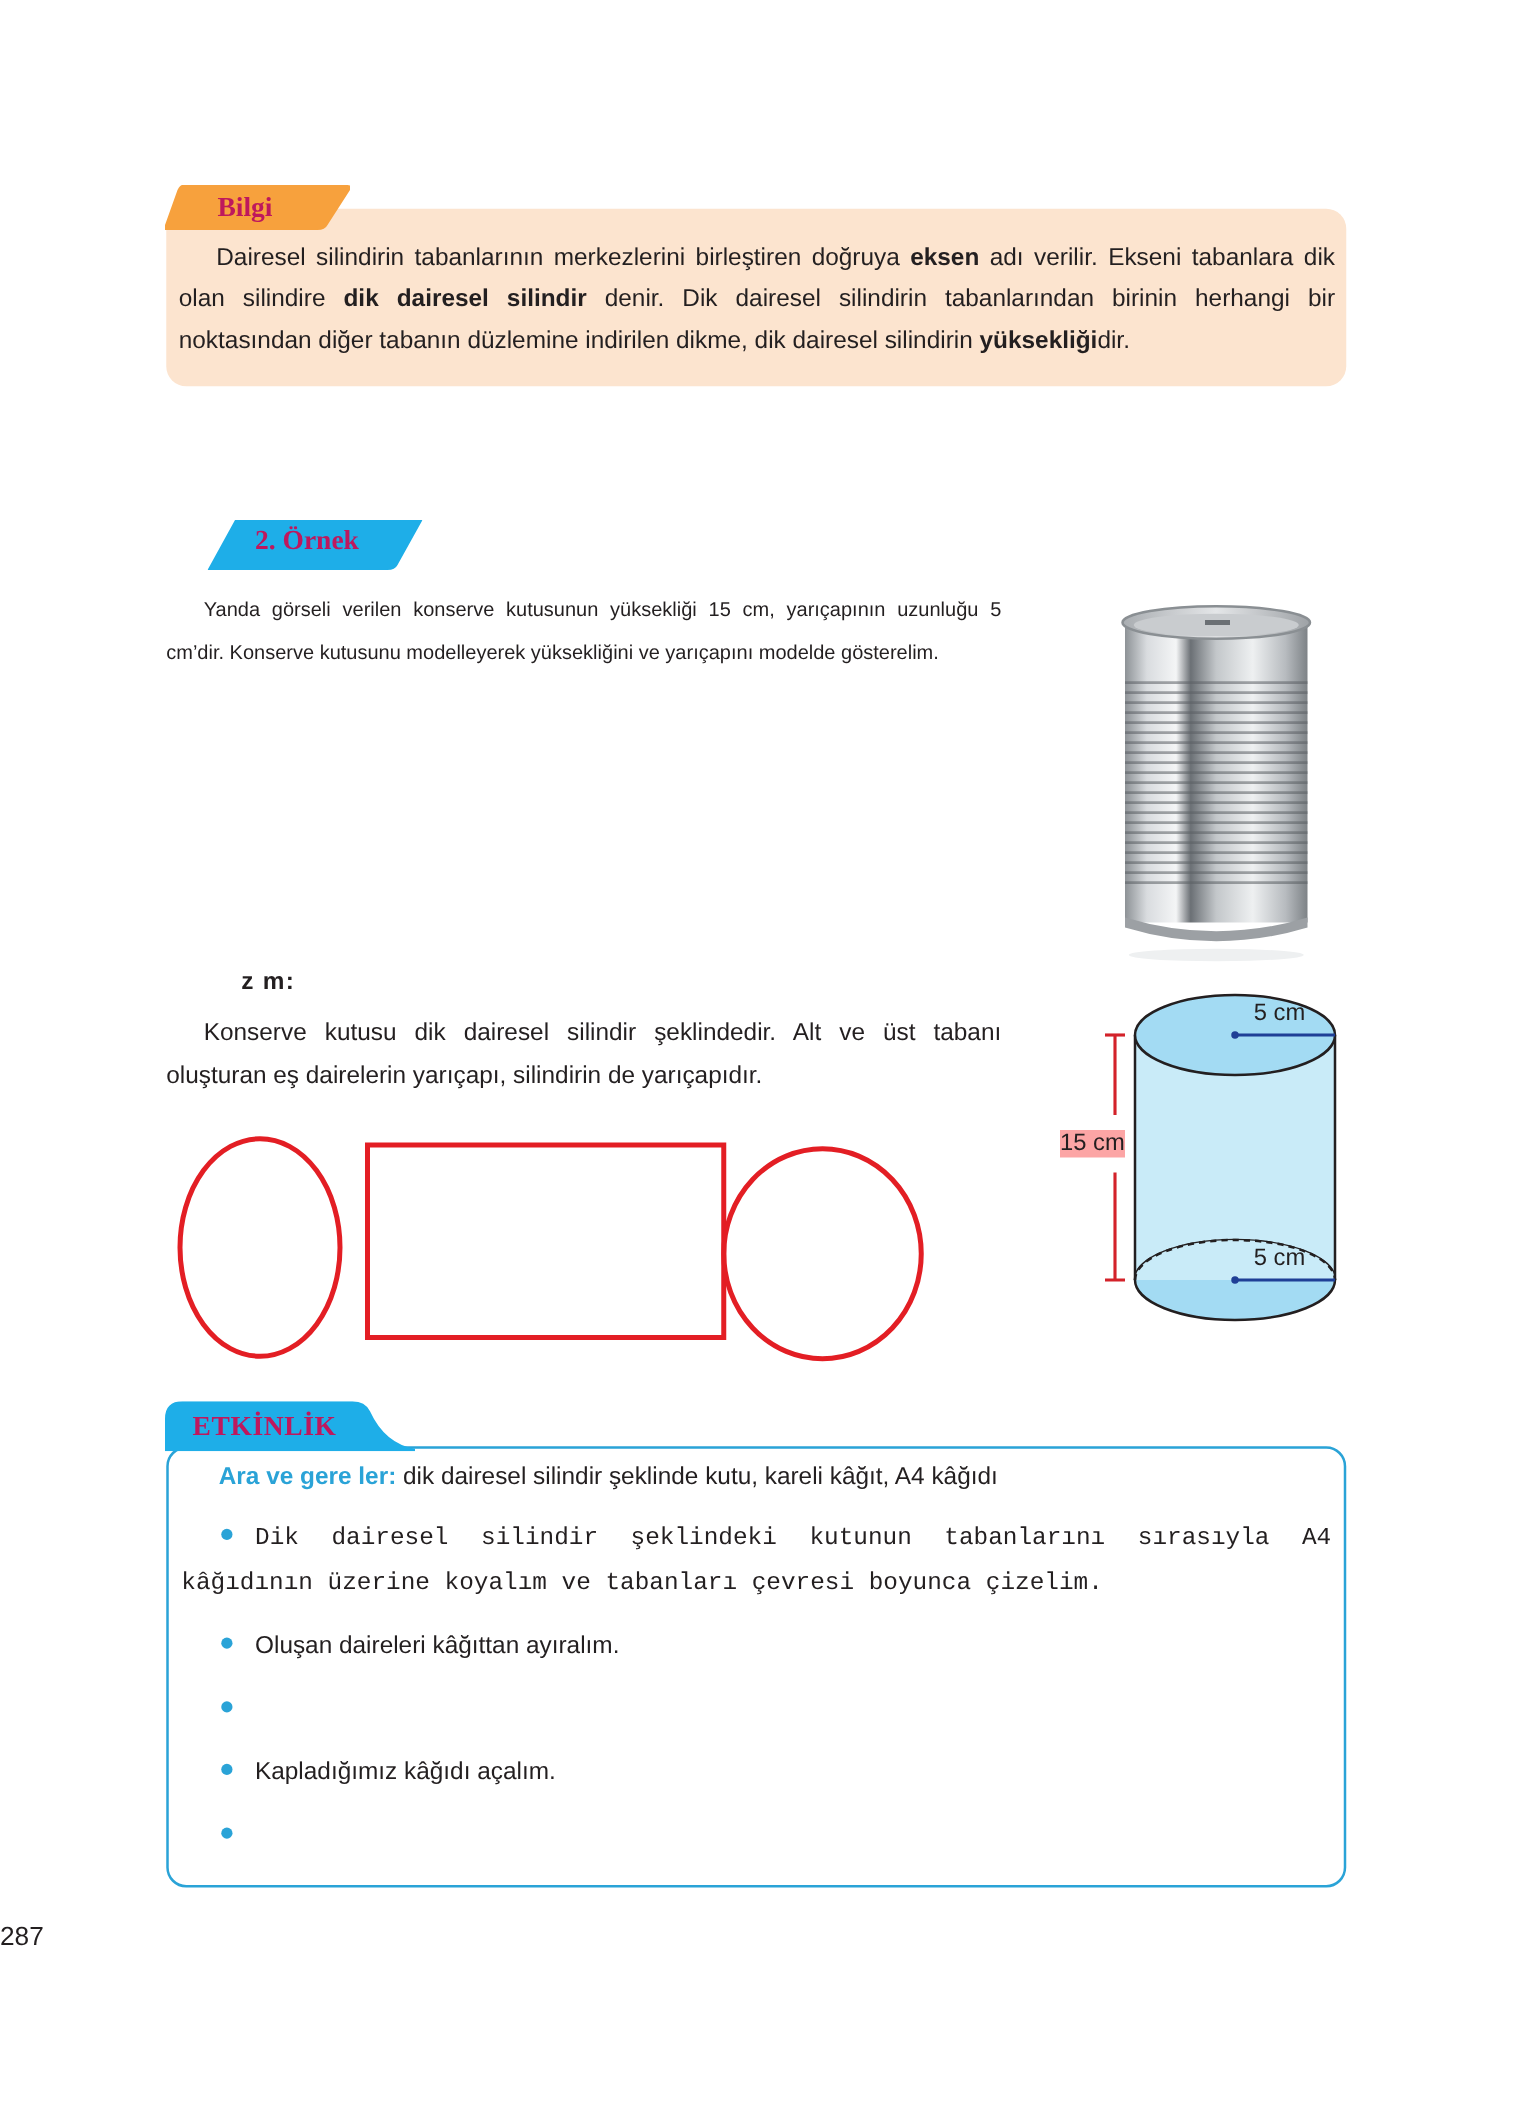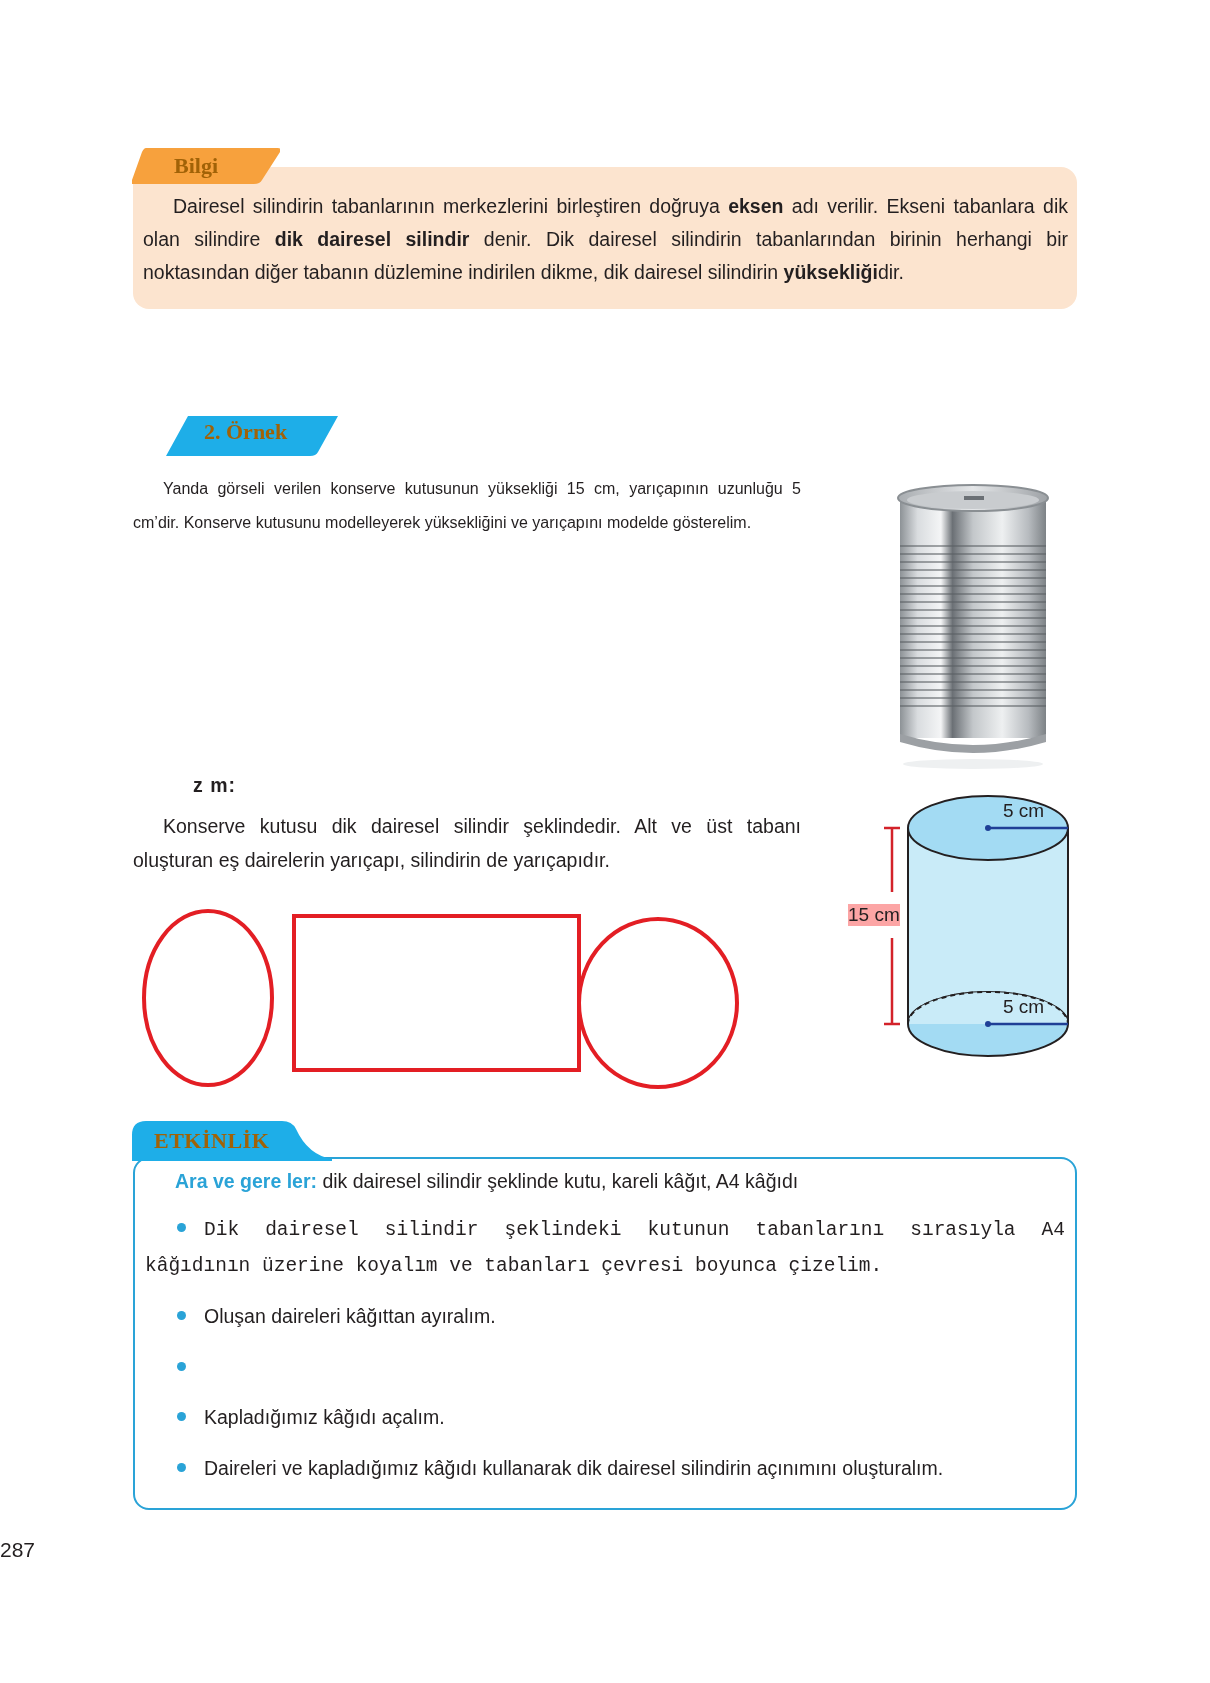--- a/index.html
+++ b/index.html
@@ -13,21 +13,21 @@
   .bilgi-box {
     left:133px; top:167px; width:944px; height:142px;
     background:#fce4cf; border-radius:16px;
   }
   .bilgi-tab {
     left:132px; top:148px; width:148px; height:36px;
   }
   .tab-label {
     position:absolute; left:0; top:0; width:100%; height:100%;
     display:flex; align-items:center;
-    font-family:"Liberation Serif", serif; font-weight:bold; color:#a16207; font-size:22px;
+    font-family:"Liberation Serif", serif; font-weight:bold; color:#be185d; font-size:22px;
   }
   .bilgi-text {
     left:143px; top:190px; width:925px;
     font-size:19.5px; line-height:33px; text-align:justify;
   }
   .indent { display:inline-block; width:30px; }
 
   
   .ornek-tab { left:166px; top:416px; width:172px; height:32px; }
   .ornek-text {
@@ -176,16 +176,16 @@
   <div class="tab-label" style="padding-left:22px;letter-spacing:0.5px;">ETKİNLİK</div>
 </div>
 <div class="abs etk-content">
   <div class="arac-line">
     <span class="arac-label">Ara   ve gere  ler:</span><span> dik dairesel silindir şeklinde kutu, kareli kâğıt, A4 kâğıdı</span>
   </div>
   <div class="bullet-item" style="top:42px;font-family:Liberation Mono, monospace;"><span class="bullet-dot"></span><span>Dik dairesel silindir şeklindeki kutunun tabanlarını sırasıyla A4 kâğıdının üzerine koyalım ve tabanları çevresi boyunca çizelim.</span></div>
   <div class="bullet-item" style="top:128px;"><span class="bullet-dot"></span><span>Oluşan daireleri kâğıttan ayıralım.</span></div>
   <div class="bullet-item" style="top:179px;"><span class="bullet-dot"></span></div>
   <div class="bullet-item" style="top:229px;"><span class="bullet-dot"></span><span>Kapladığımız kâğıdı açalım.</span></div>
-  <div class="bullet-item" style="top:280px;"><span class="bullet-dot"></span><span>Daireleri ve kapladığımız kâğıdı kullanarak dik dairesel silindirin açınımını oluşturalım.</span></div>
+  <div class="bullet-item" style="top:280px;"><span class="bullet-dot"></span></div>
 </div>
 
 <div class="abs page-num">287</div>
 
 </body></html>

